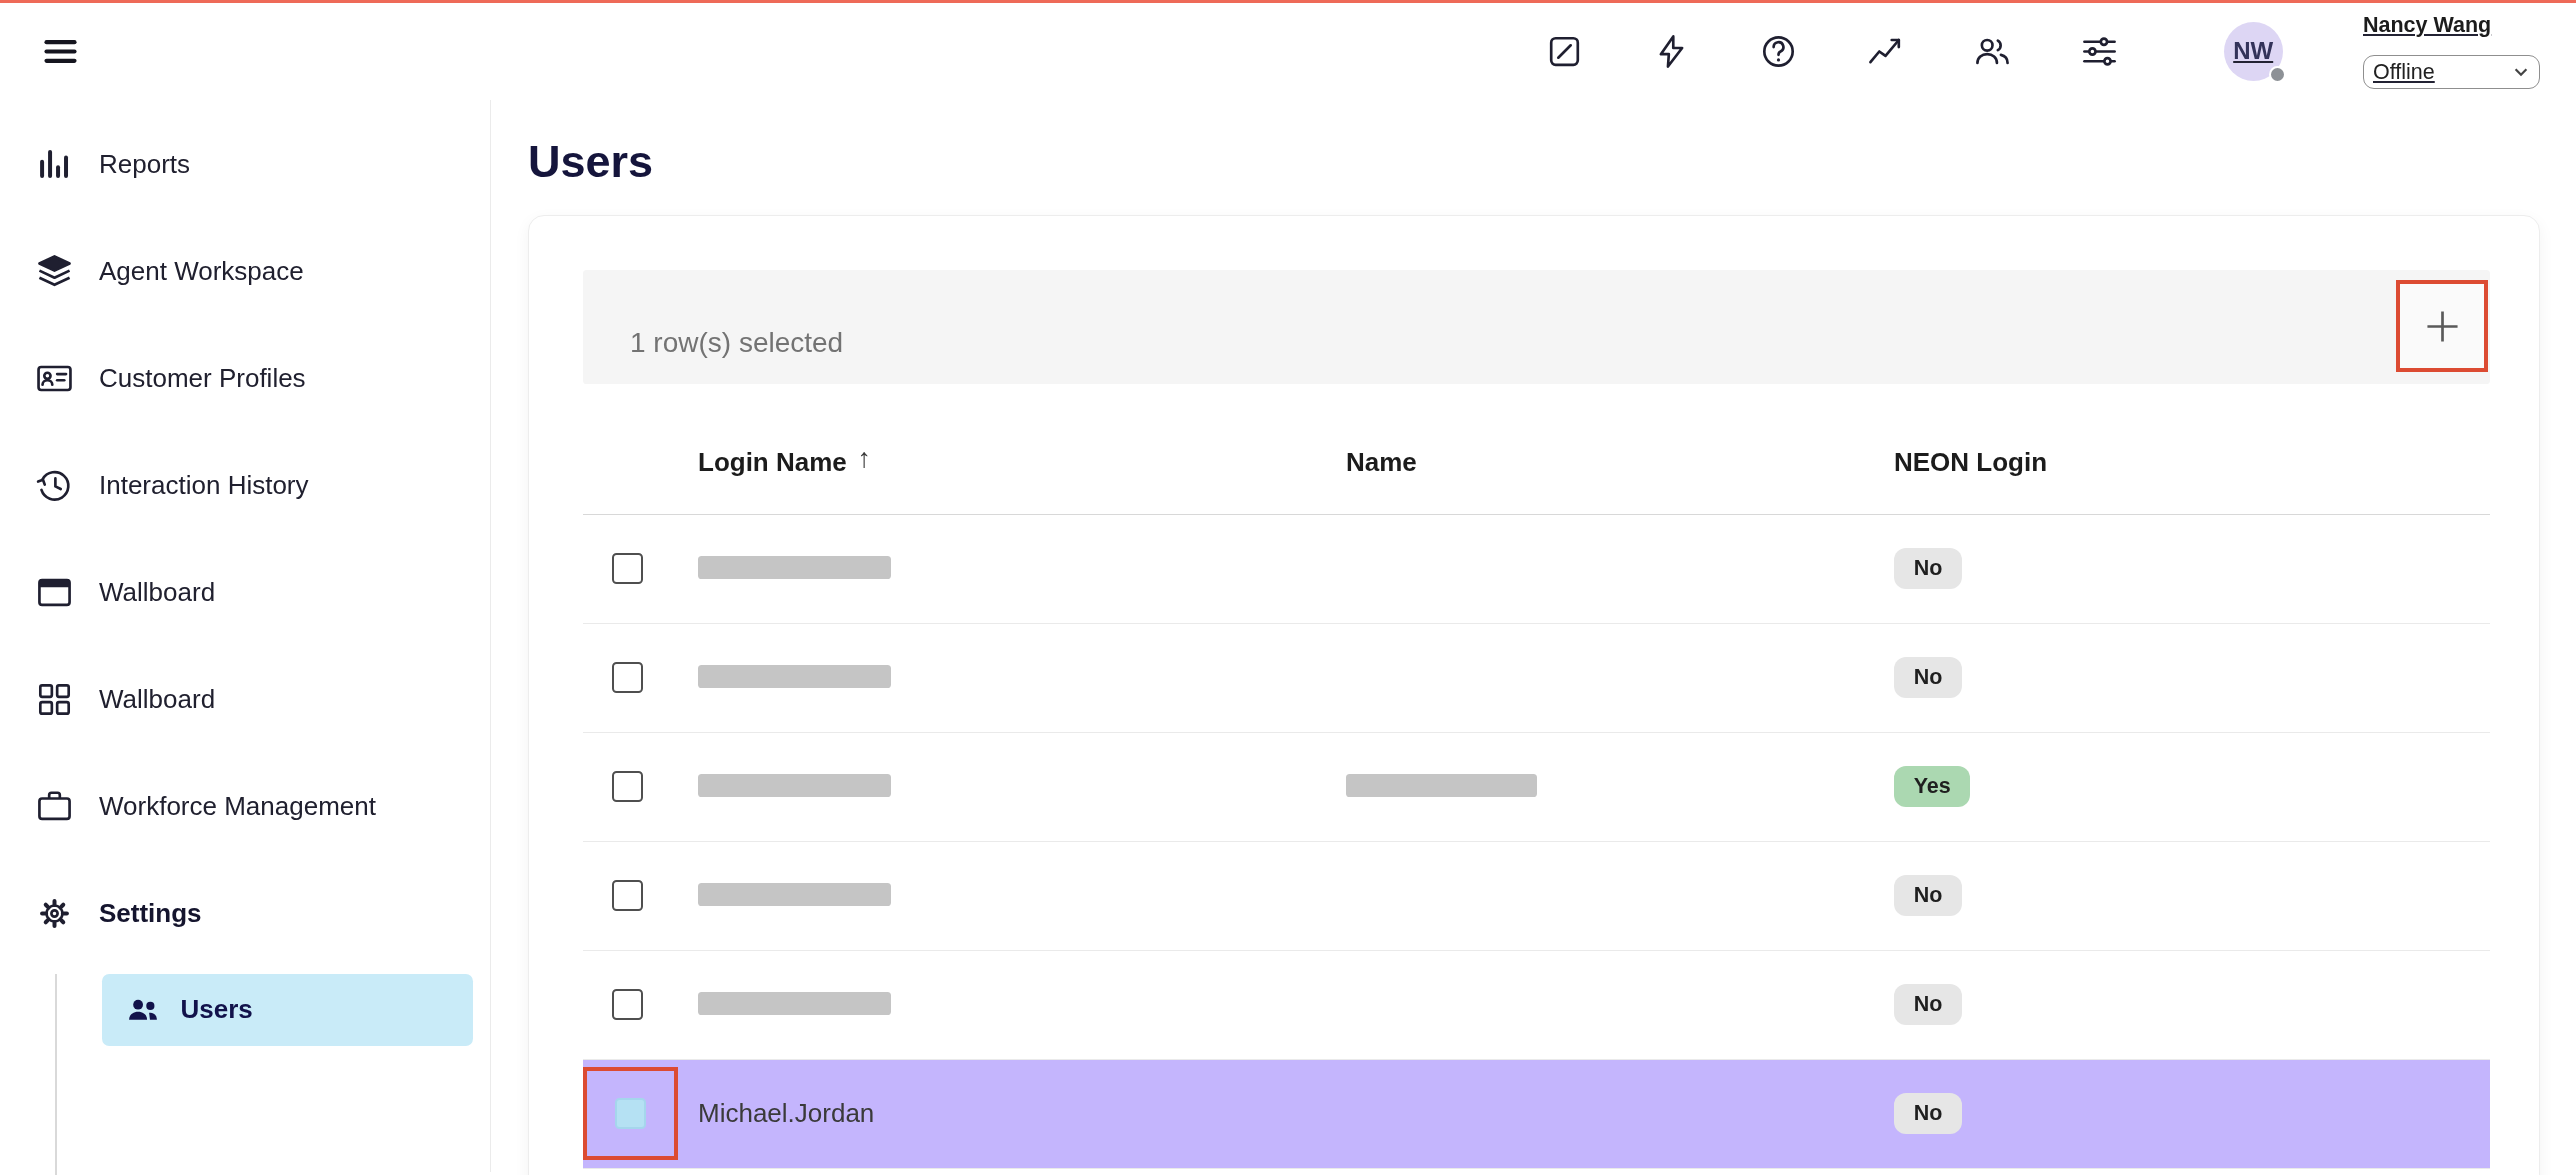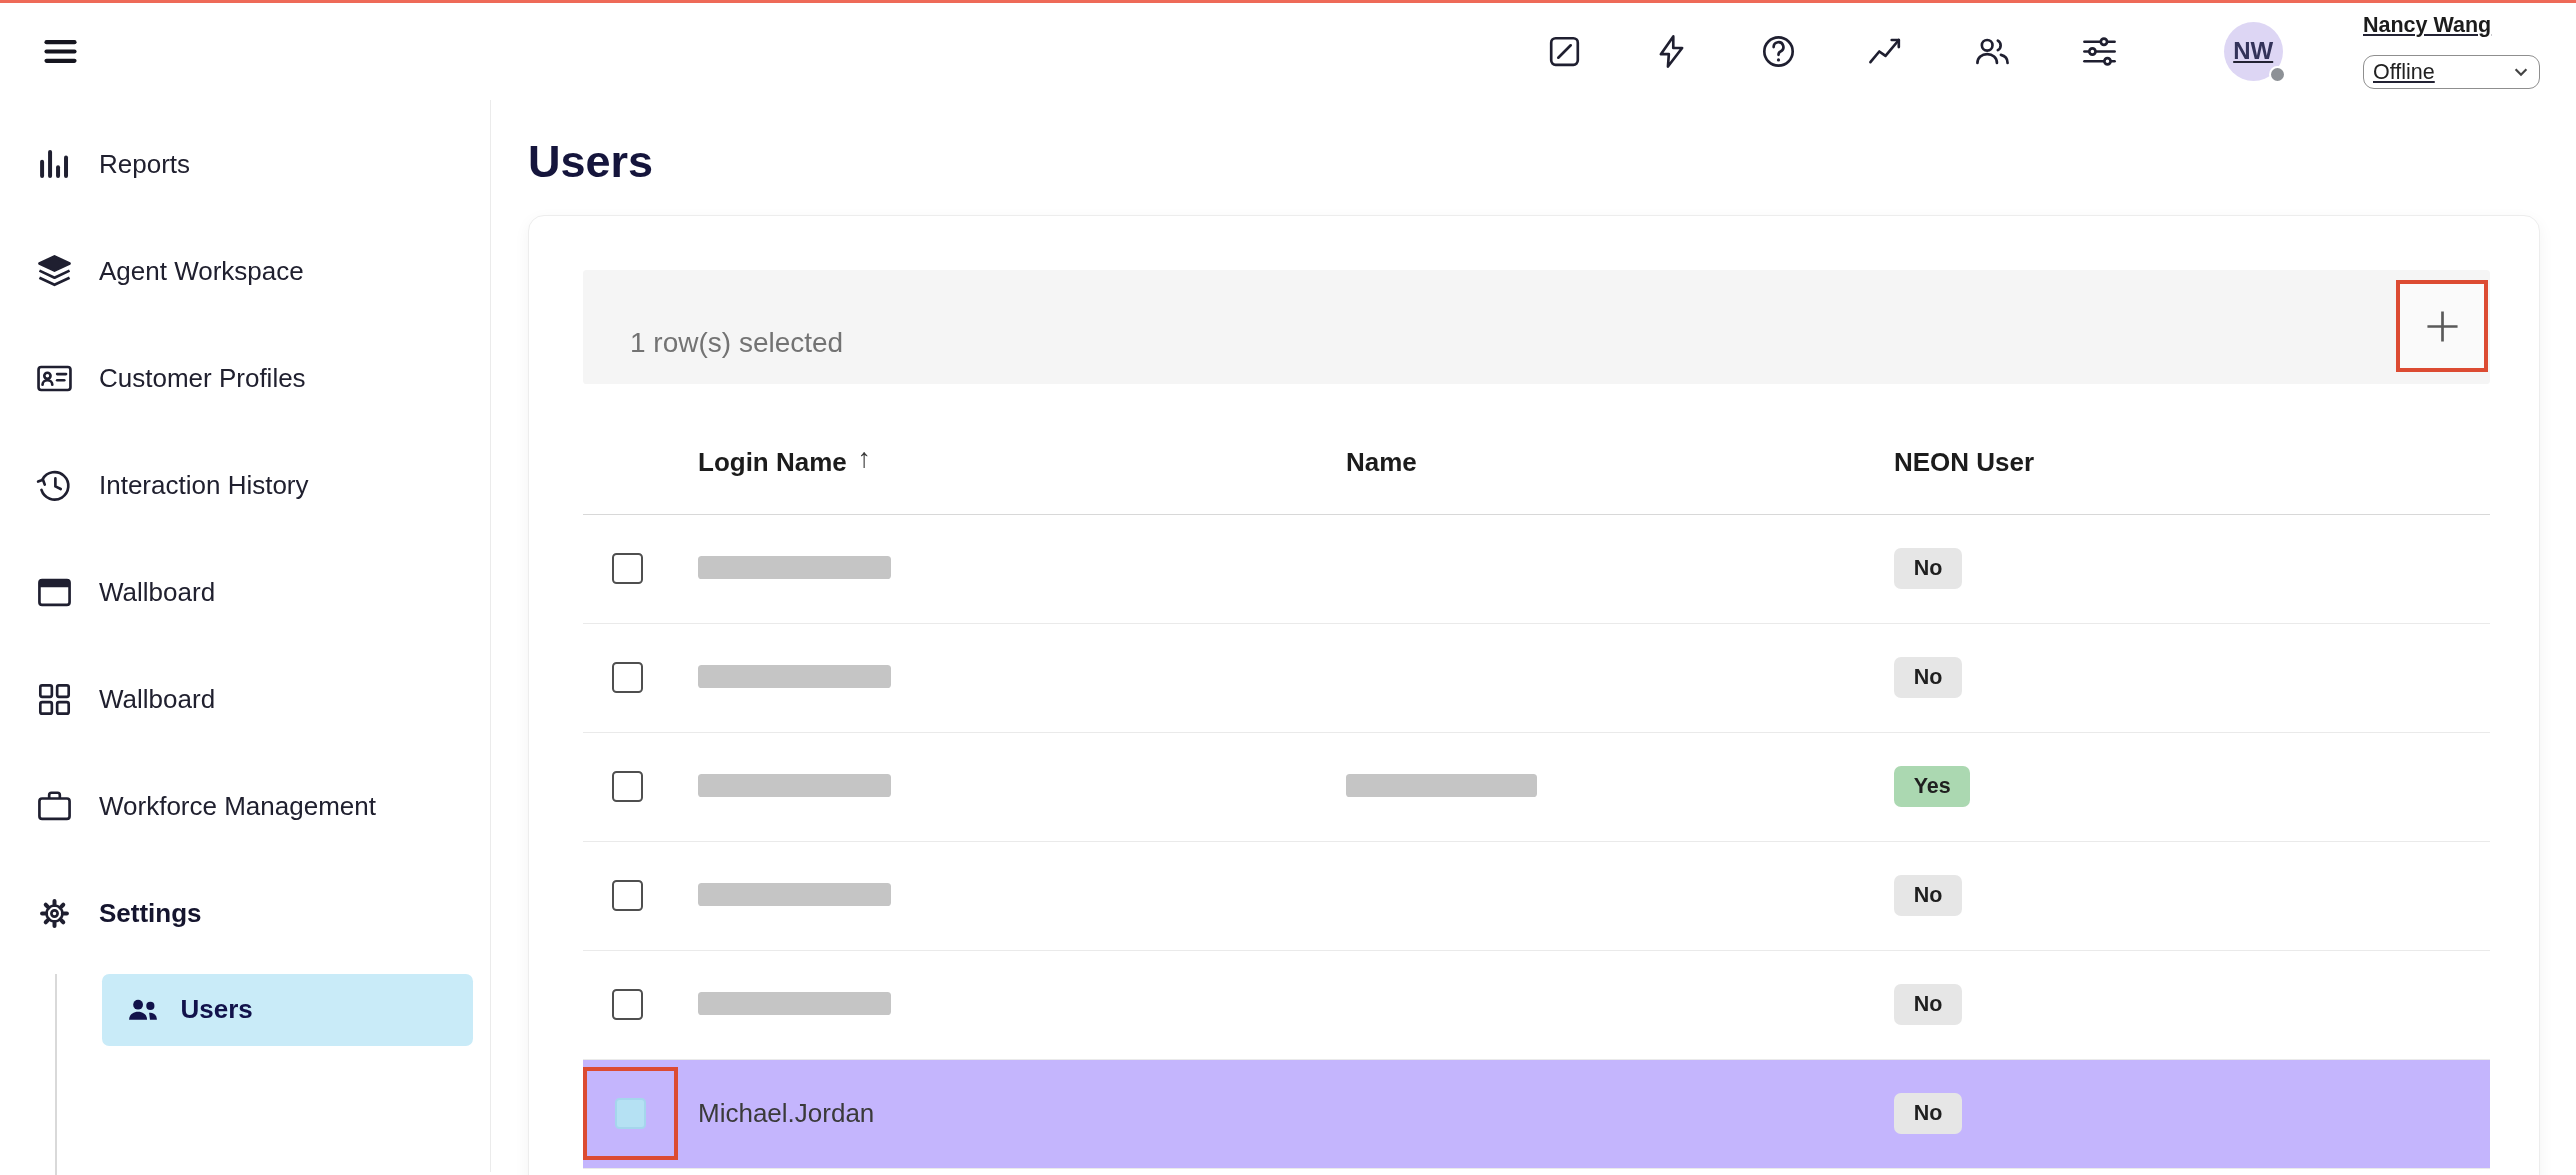--- a/index.html
+++ b/index.html
@@ -107,21 +107,21 @@
   .checkbox.checked { background: #b5e1f3; border-color: #a5d6ec; margin-left: 0; }
   .annot-box {
     width: 95px; height: 93px; border: 4.5px solid #dc4b32;
     display: flex; align-items: center; justify-content: center;
   }
   .bar { height: 23px; background: #c5c5c5; border-radius: 3.6px; display: inline-block; }
   .bar-login { width: 193px; }
   .bar-name { width: 191px; }
   .login-text { font-size: 26px; color: #3a3a3a; }
   .badge {
-    display: inline-block; padding: 8px 19.7px; border-radius: 7px;
+    display: inline-block; padding: 8px 19.7px; border-radius: 12px;
     font-size: 21.5px; font-weight: bold; color: #1f1f1f;
   }
   .badge-no { background: #e6e6e6; }
   .badge-yes { background: #abd8b1; }
 </style>
 </head>
 <body>
 
 <div class="top-accent"></div>
 
@@ -316,21 +316,21 @@
         <div class="thead">
           <div class="th cb-cell"></div>
           <div class="th">
             <span>Login Name</span>
             <span class="sort">↑</span>
           </div>
           <div class="th">
             <span>Name</span>
           </div>
           <div class="th">
-            <span>NEON User</span>
+            <span>NEON Login</span>
           </div>
         </div>
 
         <div class="tr">
           <div class="cb-cell">
               <span class="checkbox"></span>
             </div>
           <div><span class="bar bar-login"></span></div>
           <div></div>
           <div><span class="badge badge-no">No</span></div>

